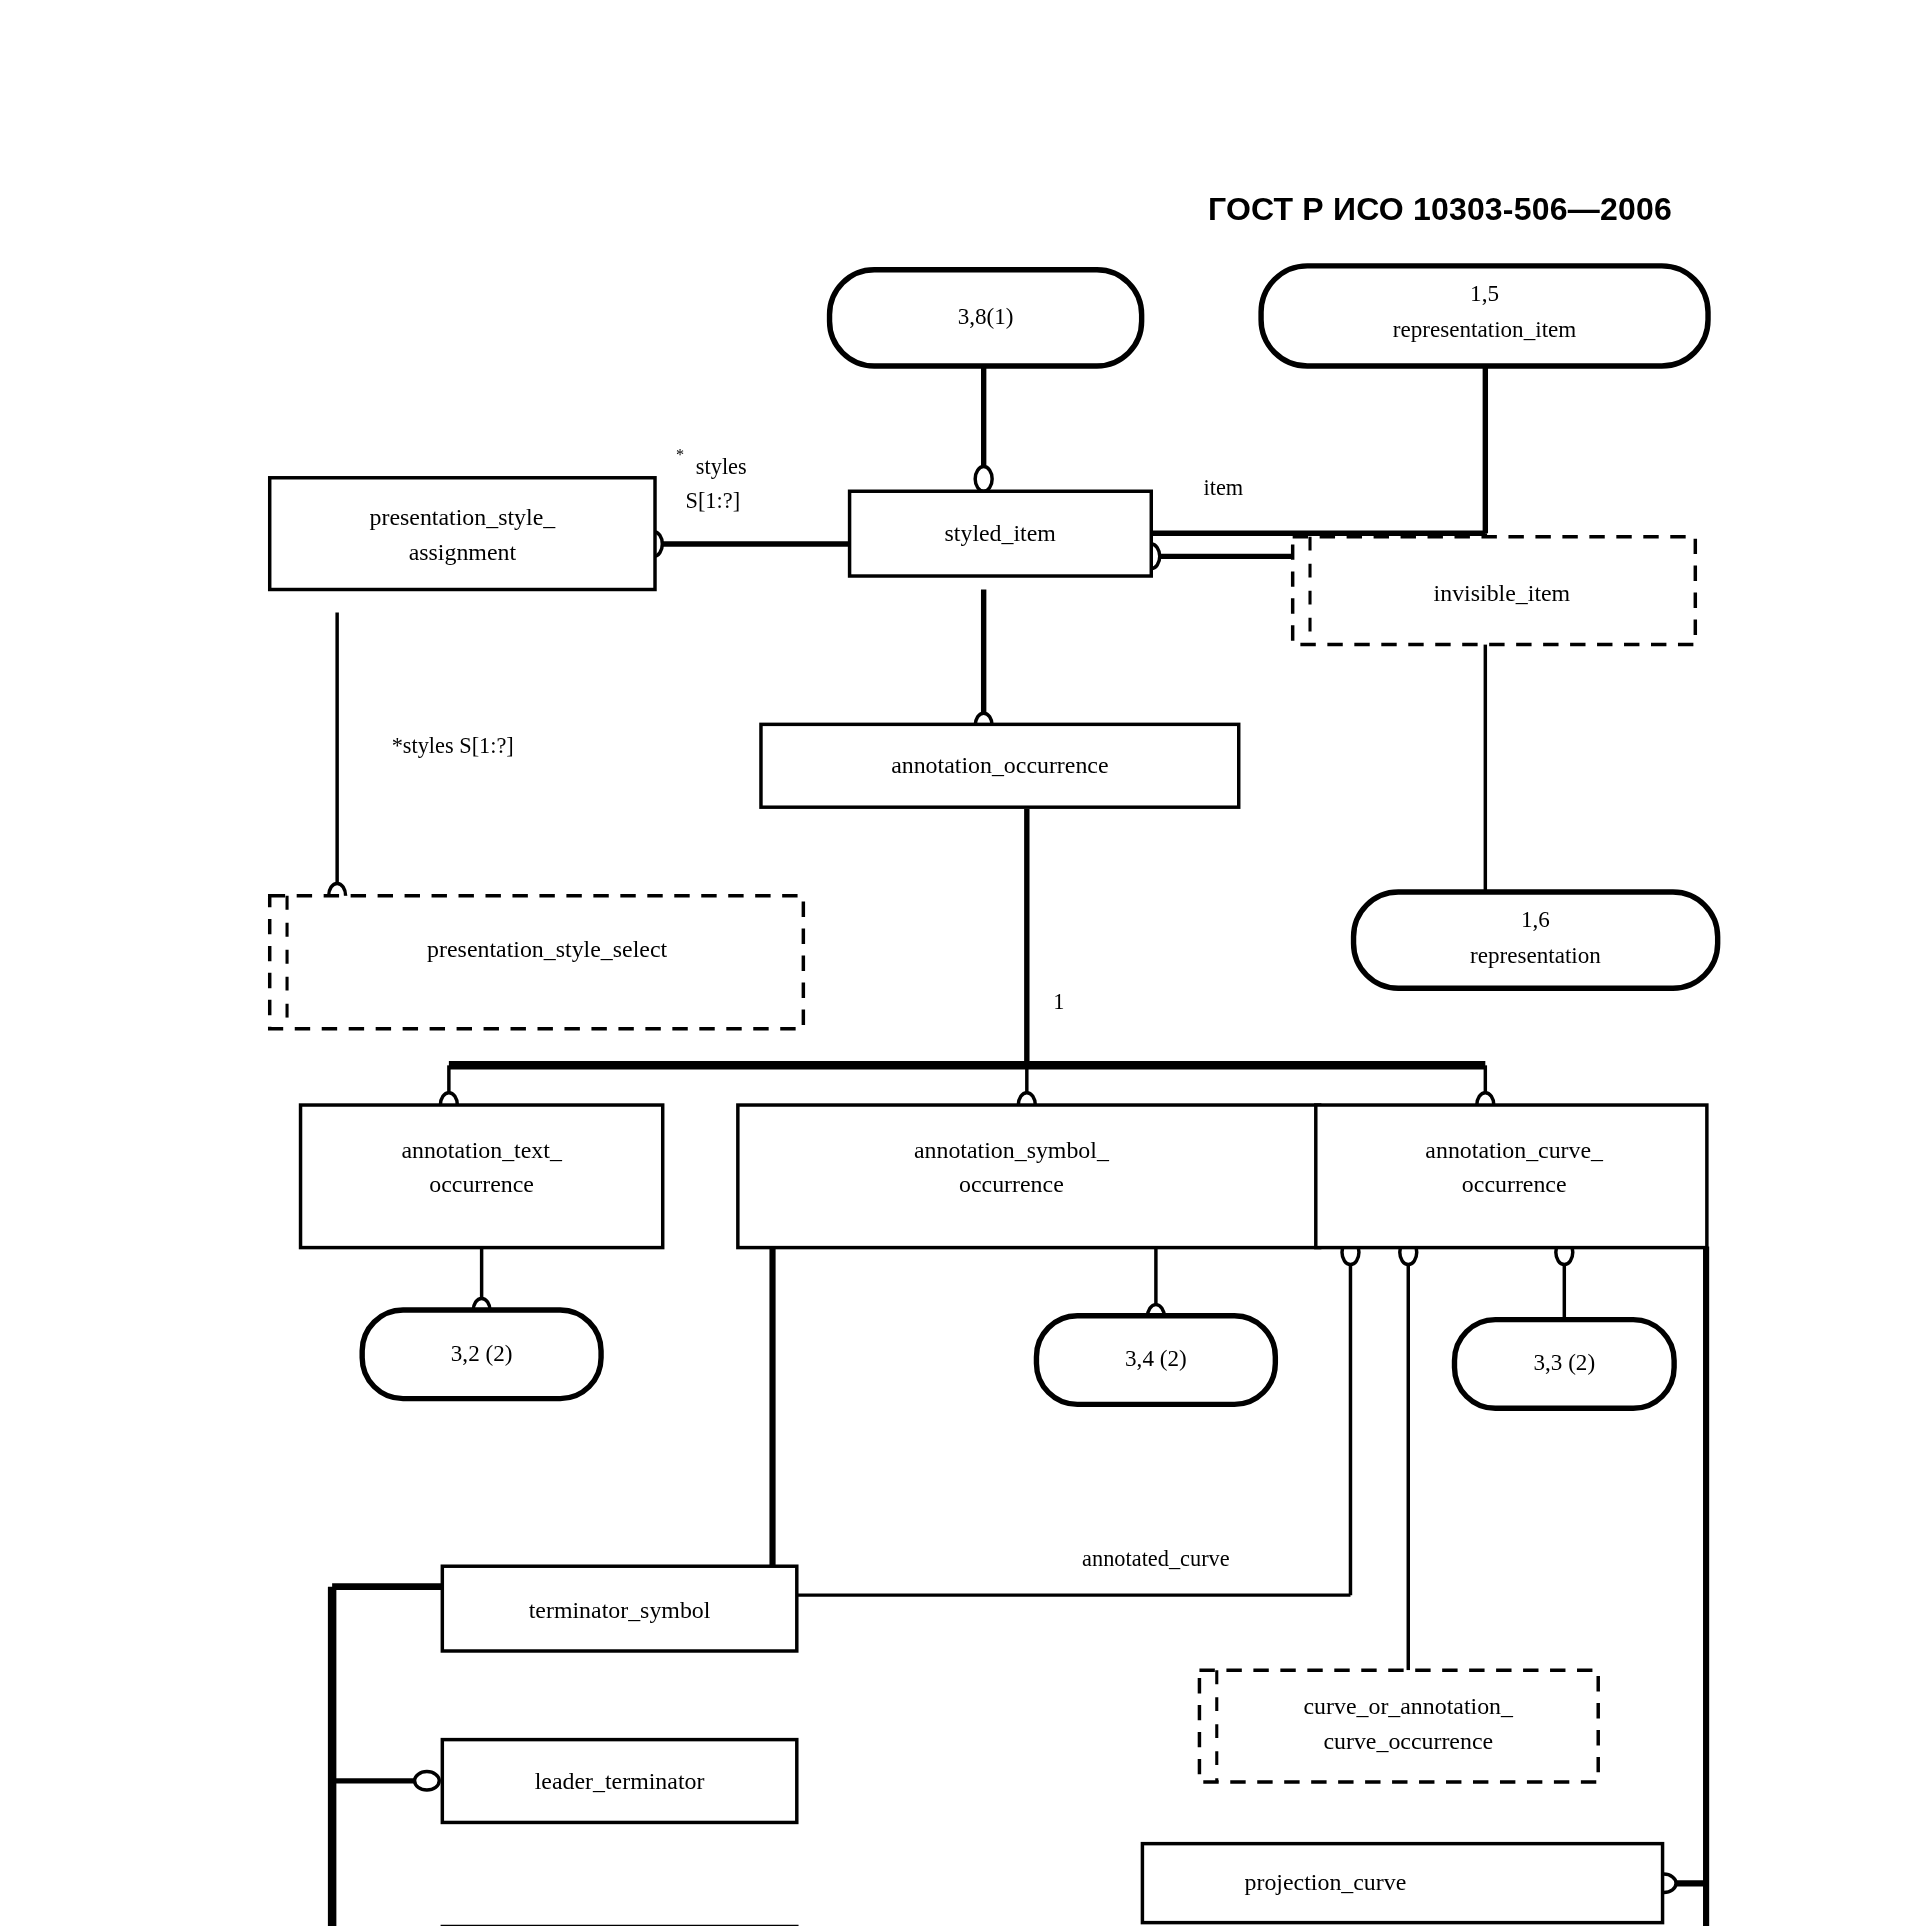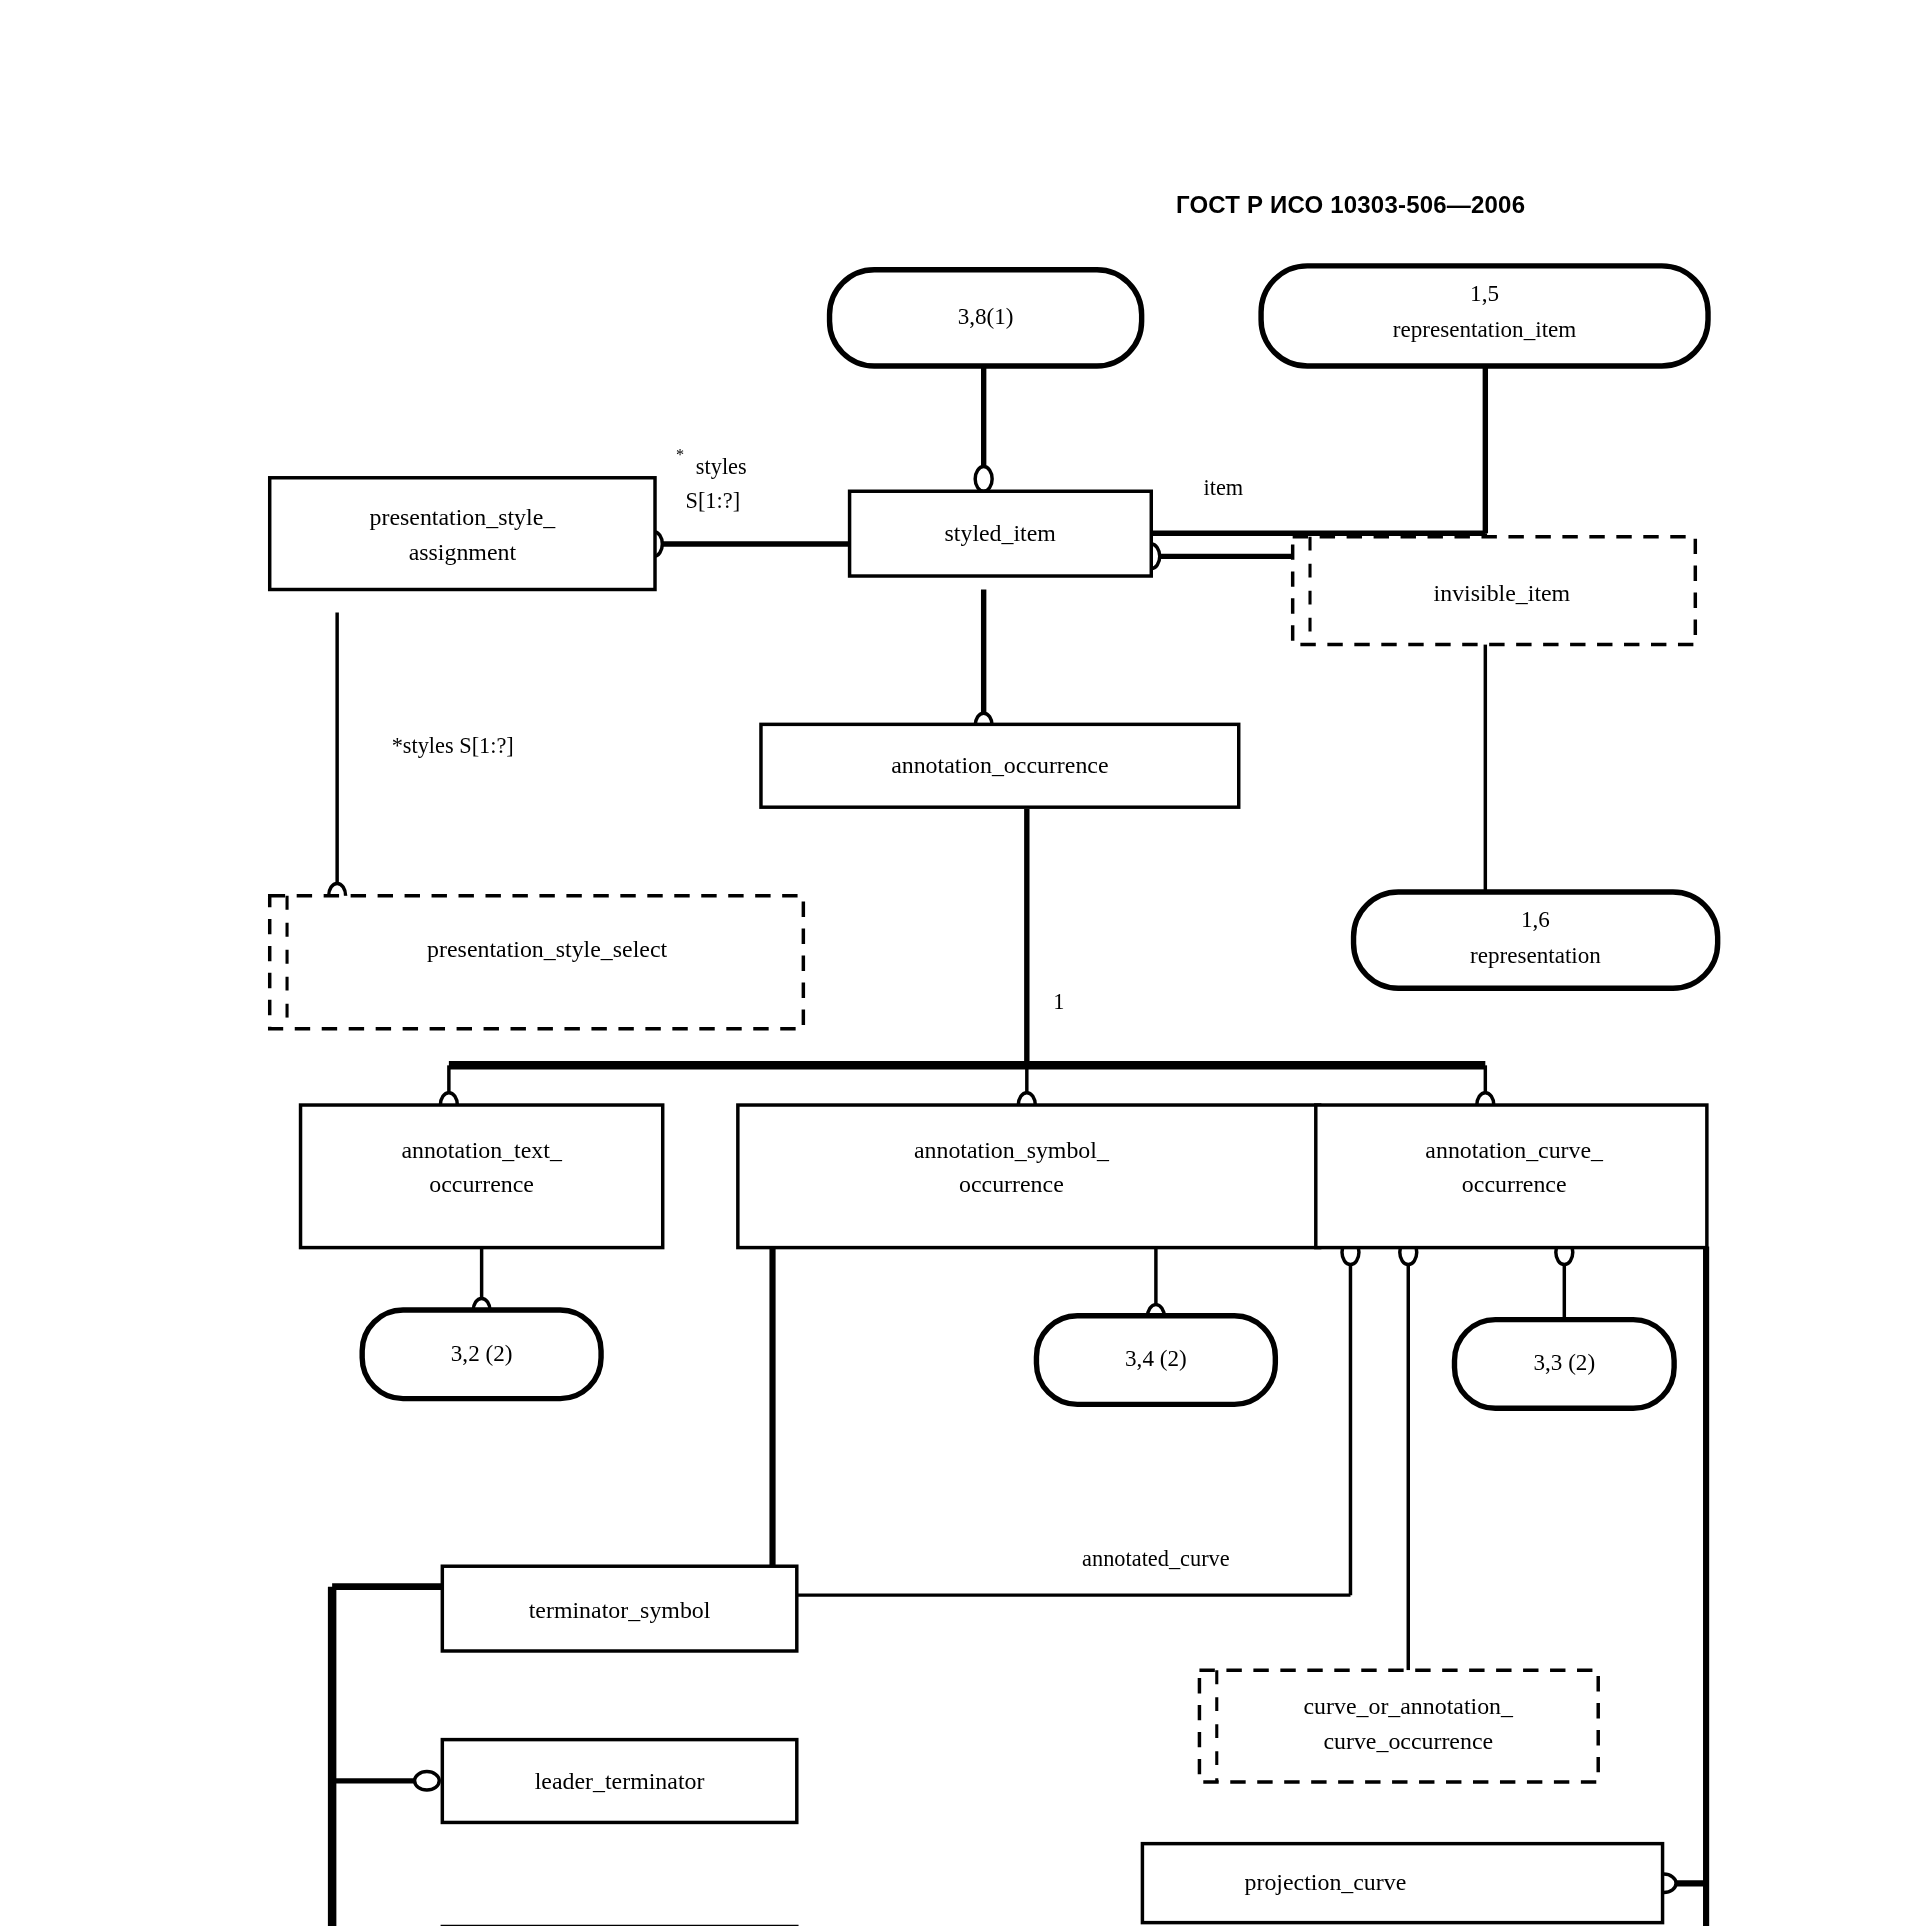--- a/index.html
+++ b/index.html
@@ -1,22 +1,22 @@
 <!DOCTYPE html>
 <html style="font-size:6.2px"><head>
 <meta charset="utf-8">
 <style>
   html,body{margin:0;padding:0;background:#ffffff;}
   body{width:1908px;height:2699px;position:relative;
        font-family:"Liberation Serif","DejaVu Serif",serif;color:#000;}
   #page{position:relative;width:1908px;height:2699px;overflow:hidden;background:#fff;}
 
-  .hdr{position:absolute;left:1176px;top:191px;
+  .hdr{position:absolute;left:1208px;top:191px;
        font-family:"Liberation Sans","DejaVu Sans",sans-serif;
-       font-weight:bold;font-size:24px;letter-spacing:0.2px;white-space:nowrap;}
+       font-weight:bold;font-size:32px;letter-spacing:0.2px;white-space:nowrap;}
 
   #diagram{position:absolute;left:0;top:0;width:1908px;height:2699px;}
   #diagram text{font-family:"Liberation Serif","DejaVu Serif",serif;fill:#000;}
   .etxt{font-size:62px;text-anchor:middle;dominant-baseline:middle;}
   .rtxt{font-size:60px;text-anchor:middle;dominant-baseline:middle;}
   .ltxt{font-size:58px;text-anchor:middle;dominant-baseline:middle;}
   .sup{font-size:42px;}
 </style>
 </head>
 <body>

